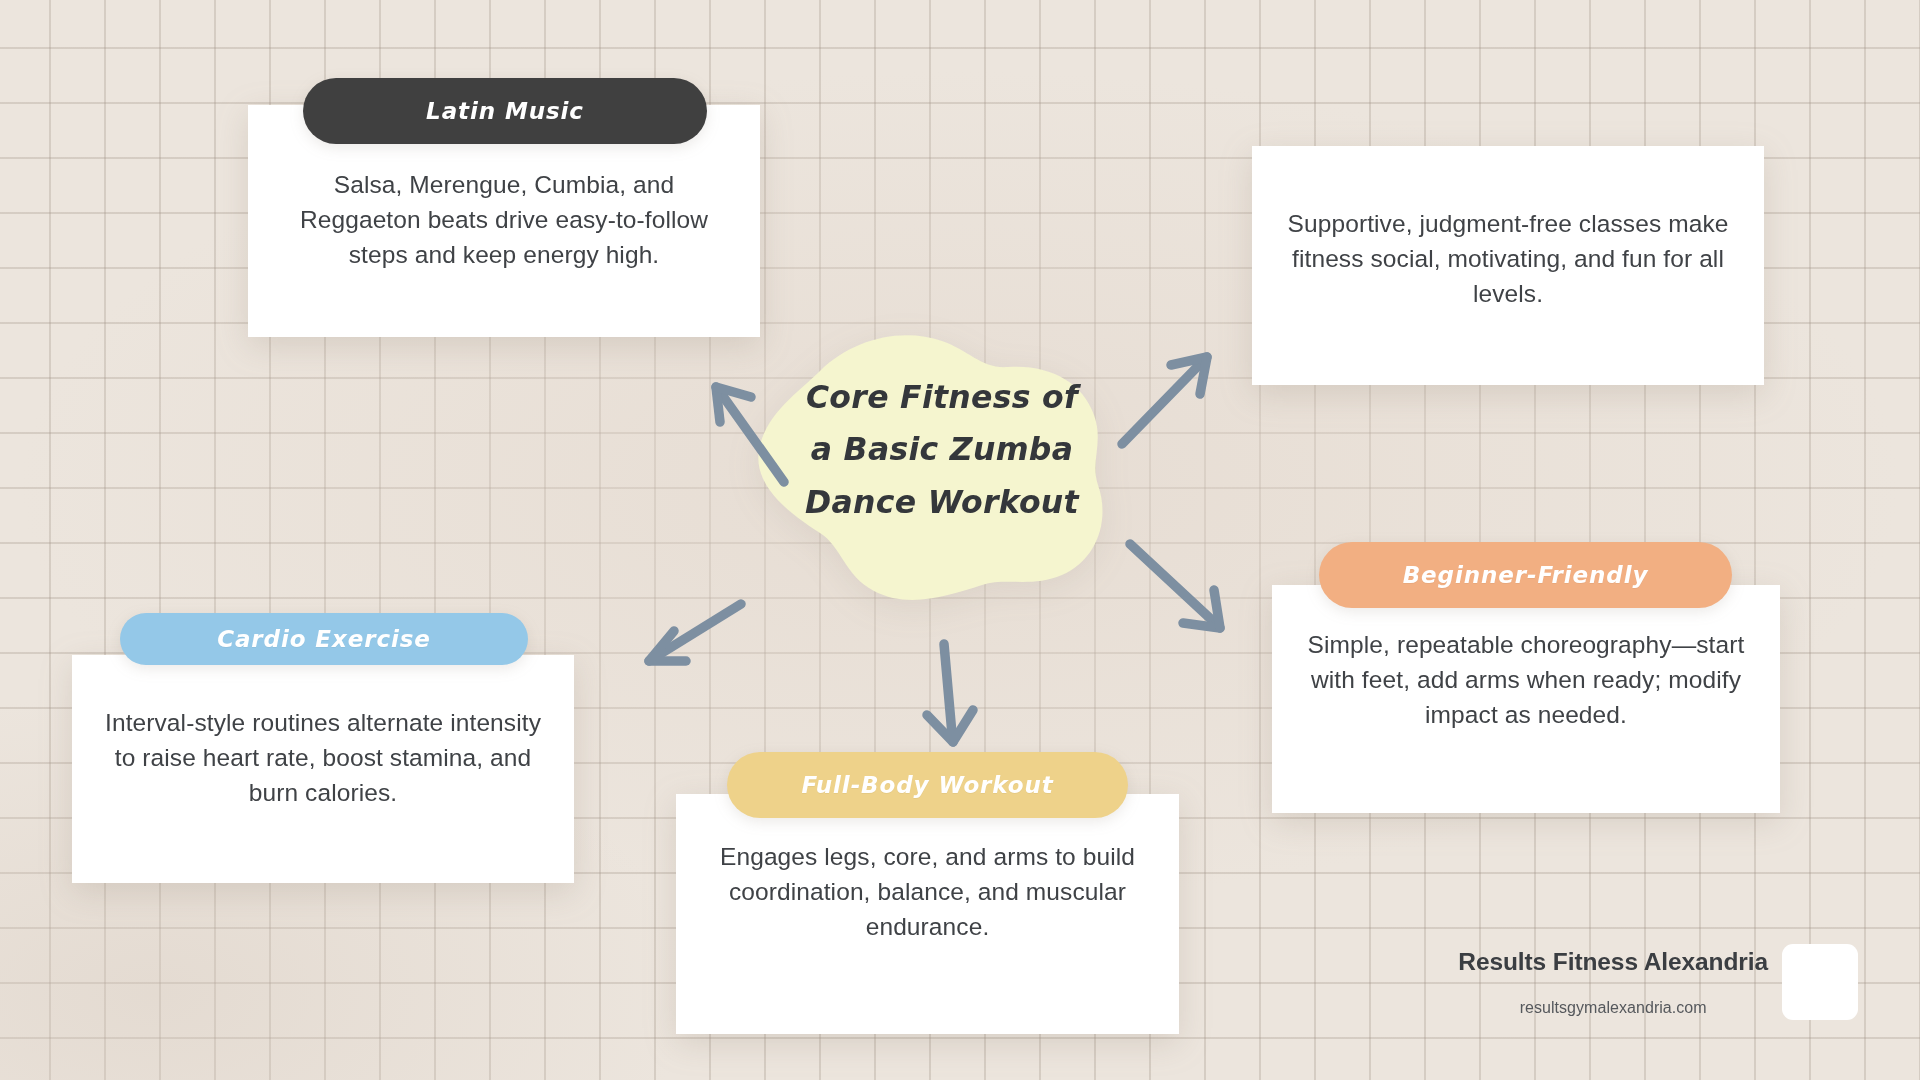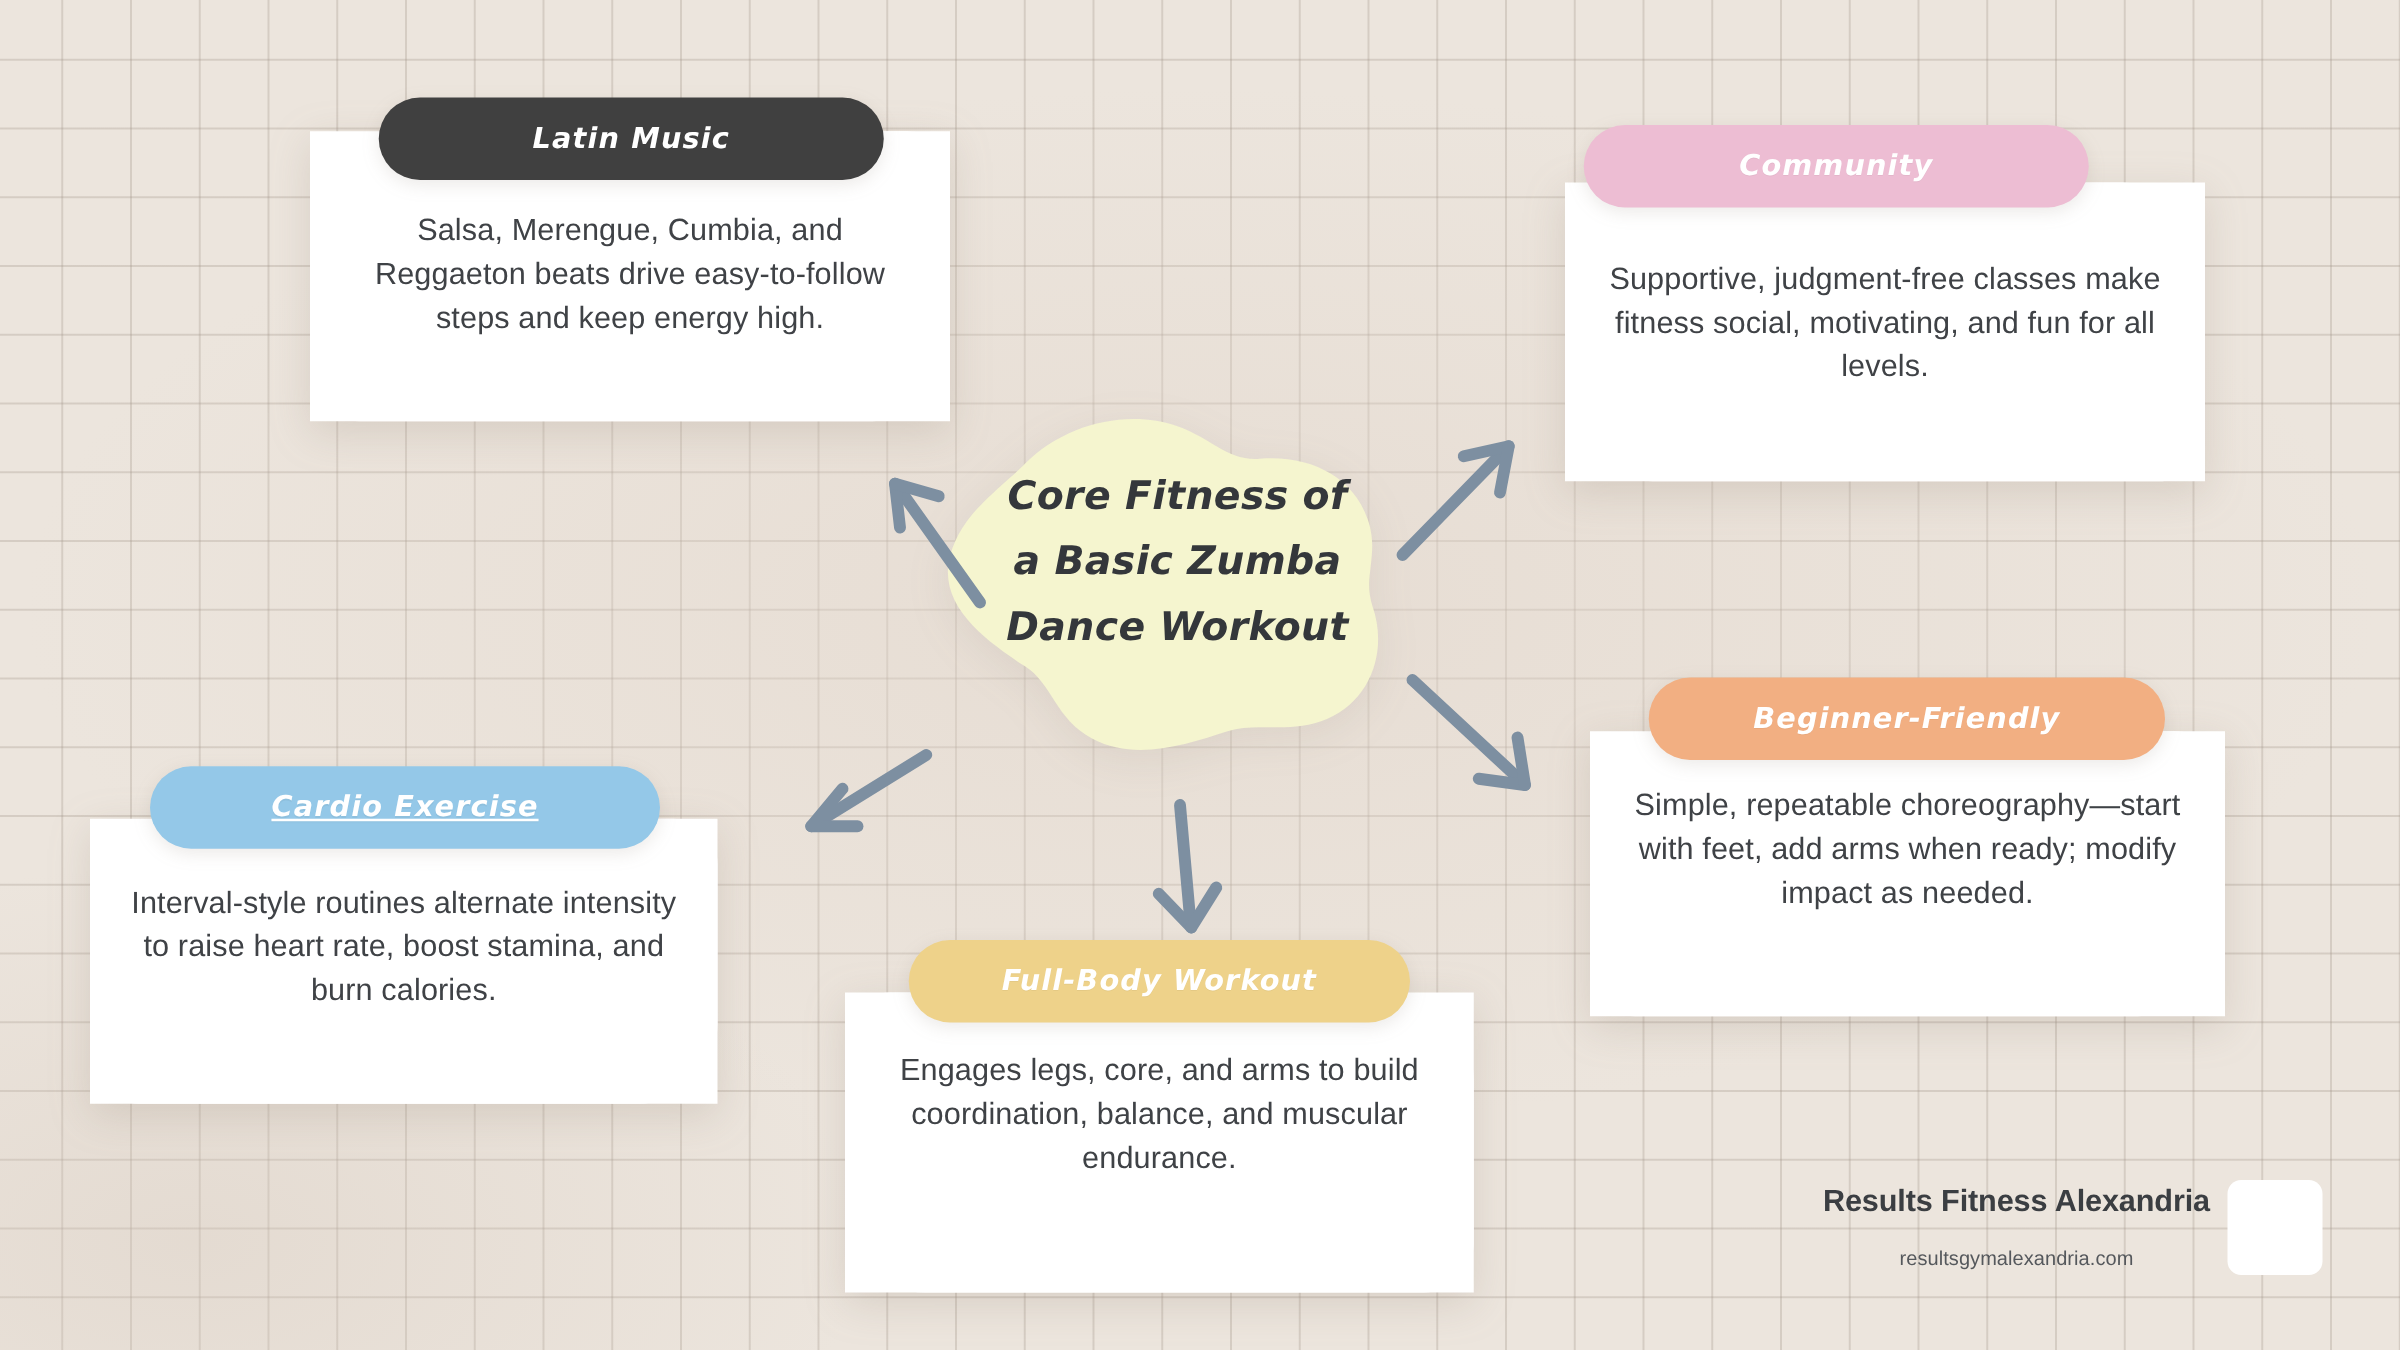--- a/index.html
+++ b/index.html
@@ -176,23 +176,20 @@
     <div class="card-text" style="top:62px;">Salsa, Merengue, Cumbia, and Reggaeton beats drive easy-to-follow steps and keep energy high.</div>
   </div>
   <div class="pill" style="left:303px; top:78px; width:404px; height:66px; background:#404040;">
     <span>Latin Music</span>
   </div>
 
   <div class="card blob-b" style="left:1212px; top:146px; width:512px; height:239px;margin-left:40px;">
     <div class="card-body"></div>
     <div class="card-text" style="top:60px;">Supportive, judgment-free classes make fitness social, motivating, and fun for all levels.</div>
   </div>
-  <div class="pill" style="left:1267px; top:100px; width:404px; height:66px; background:#edbdd3;">
-    <span>Community</span>
-  </div>
 
   <div class="card blob-c" style="left:1272px; top:585px; width:508px; height:228px;">
     <div class="card-body"></div>
     <div class="card-text" style="top:42px;">Simple, repeatable choreography—start with feet, add arms when ready; modify impact as needed.</div>
   </div>
   <div class="pill" style="left:1319px; top:542px; width:413px; height:66px; background:#f2af82;">
     <span>Beginner-Friendly</span>
   </div>
 
   <div class="card blob-d" style="left:676px; top:794px; width:503px; height:240px;">
@@ -200,21 +197,21 @@
     <div class="card-text" style="top:45px;">Engages legs, core, and arms to build coordination, balance, and muscular endurance.</div>
   </div>
   <div class="pill" style="left:727px; top:752px; width:401px; height:66px; background:#eed28a;">
     <span>Full-Body Workout</span>
   </div>
 
   <div class="card blob-e" style="left:72px; top:655px; width:502px; height:228px;">
     <div class="card-body"></div>
     <div class="card-text" style="top:50px;">Interval-style routines alternate intensity to raise heart rate, boost stamina, and burn calories.</div>
   </div>
-  <div class="pill" style="left:120px; top:613px; width:408px; height:66px; background:#94c8e8;text-decoration:underline;">
+  <div class="pill" style="left:120px; top:613px; width:408px; height:52px; background:#94c8e8;">
     <span>Cardio Exercise</span>
   </div>
 
   <div id="center-blob">
     <svg viewBox="0 0 372 275" preserveAspectRatio="none" aria-hidden="true">
       <path d="M 64,38
                C 96,6 146,-6 186,8
                C 214,18 226,36 252,34
                C 292,31 326,48 338,82
                C 348,110 334,128 342,152

